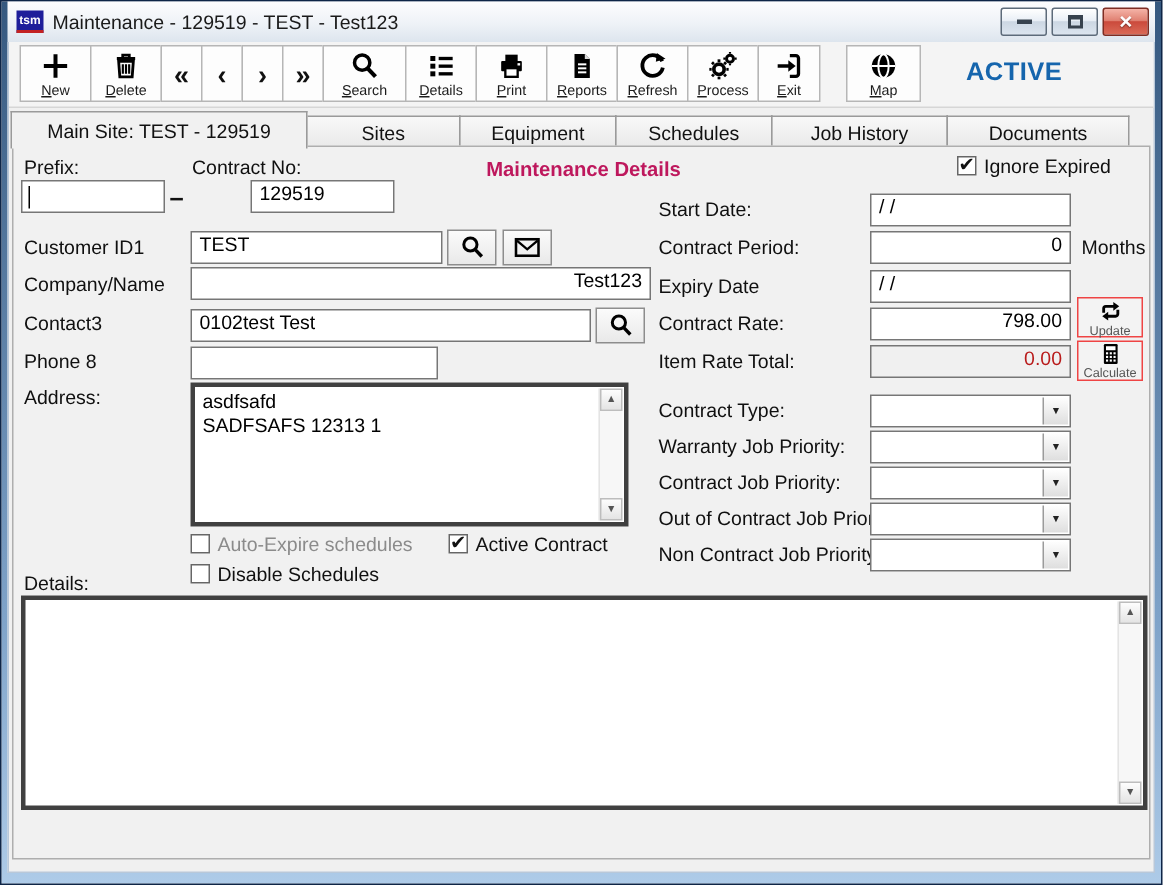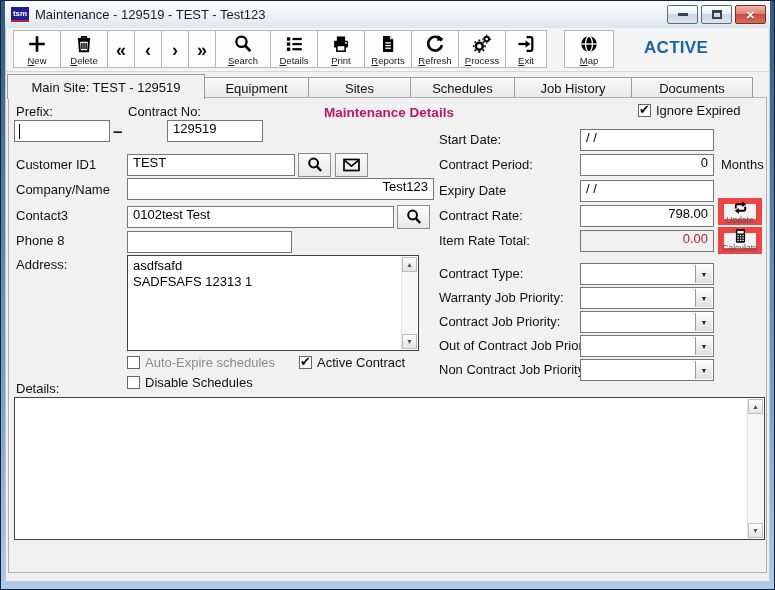--- a/index.html
+++ b/index.html
@@ -71,30 +71,30 @@
 
   .combo { position:absolute; width:134px; height:22px; background:#fff; border:1px solid #767676; }
   .combo .dd { position:absolute; right:1px; top:1px; bottom:1px; width:17px;
                background:linear-gradient(#fefefe,#dedede); border-left:1px solid #9b9b9b;
                display:flex; align-items:center; justify-content:center; font-size:7px; color:#222; }
 
   .cbrow { position:absolute; display:flex; align-items:center; gap:5px; font-size:13px; color:#101010; }
   .cb { width:13px; height:13px; background:#fff; border:1px solid #666; position:relative; flex:0 0 auto; }
   .cb[data-checked="true"]::after { content:"✔"; position:absolute; left:0px; top:-3px; font-size:13px; color:#111; }
 
-  .textbox { position:absolute; background:#fff; border:1px solid #404040; }
+  .textbox { position:absolute; background:#fff; border:3px solid #404040; }
   .textbox .txt { position:absolute; left:5px; top:2px; right:22px; bottom:2px;
                   font-size:13px; color:#000; white-space:pre-line; overflow:hidden; line-height:1.25; }
   .vscroll { position:absolute; top:1px; right:1px; bottom:1px; width:16px; background:#f7f7f7; border-left:1px solid #e4e4e4; }
   .sbtn { position:absolute; left:0; right:0; height:15px; border:1px solid #bdbdbd;
           background:linear-gradient(#fdfdfd,#e4e4e4); display:flex; align-items:center; justify-content:center;
           font-size:7px; color:#555; }
   .sbtn.up { top:0; } .sbtn.down { bottom:0; }
 
-  .sidebtn { position:absolute; width:44px; height:27px; border:6px solid #ef4444; background:#f3f3f3;
+  .sidebtn { position:absolute; width:44px; height:27px; border:1px solid #ef4444; background:#f3f3f3;
              display:flex; flex-direction:column; align-items:center; justify-content:center; gap:0; }
   .sidebtn .slabel { font-size:8.5px; color:#555; line-height:1; }
   svg { display:block; }
 </style>
 </head>
 <body>
 
 <div class="window">
 
   <div class="titlebar">
@@ -250,25 +250,25 @@
         </span>
         <span class="tb-label">Map</span>
       </div>
       <div class="status-active">ACTIVE</div>
     </div>
 
     <div class="tabstrip">
       <div class="tab active" style="width:198px">
           <span>Main Site: TEST - 129519</span>
         </div>
+      <div class="tab" style="width:103px">
+          <span>Sites</span>
+        </div>
       <div class="tab" style="width:105px">
           <span>Equipment</span>
-        </div>
-      <div class="tab" style="width:103px">
-          <span>Sites</span>
         </div>
       <div class="tab" style="width:105px">
           <span>Schedules</span>
         </div>
       <div class="tab" style="width:118px">
           <span>Job History</span>
         </div>
       <div class="tab" style="width:122px">
           <span>Documents</span>
         </div>

